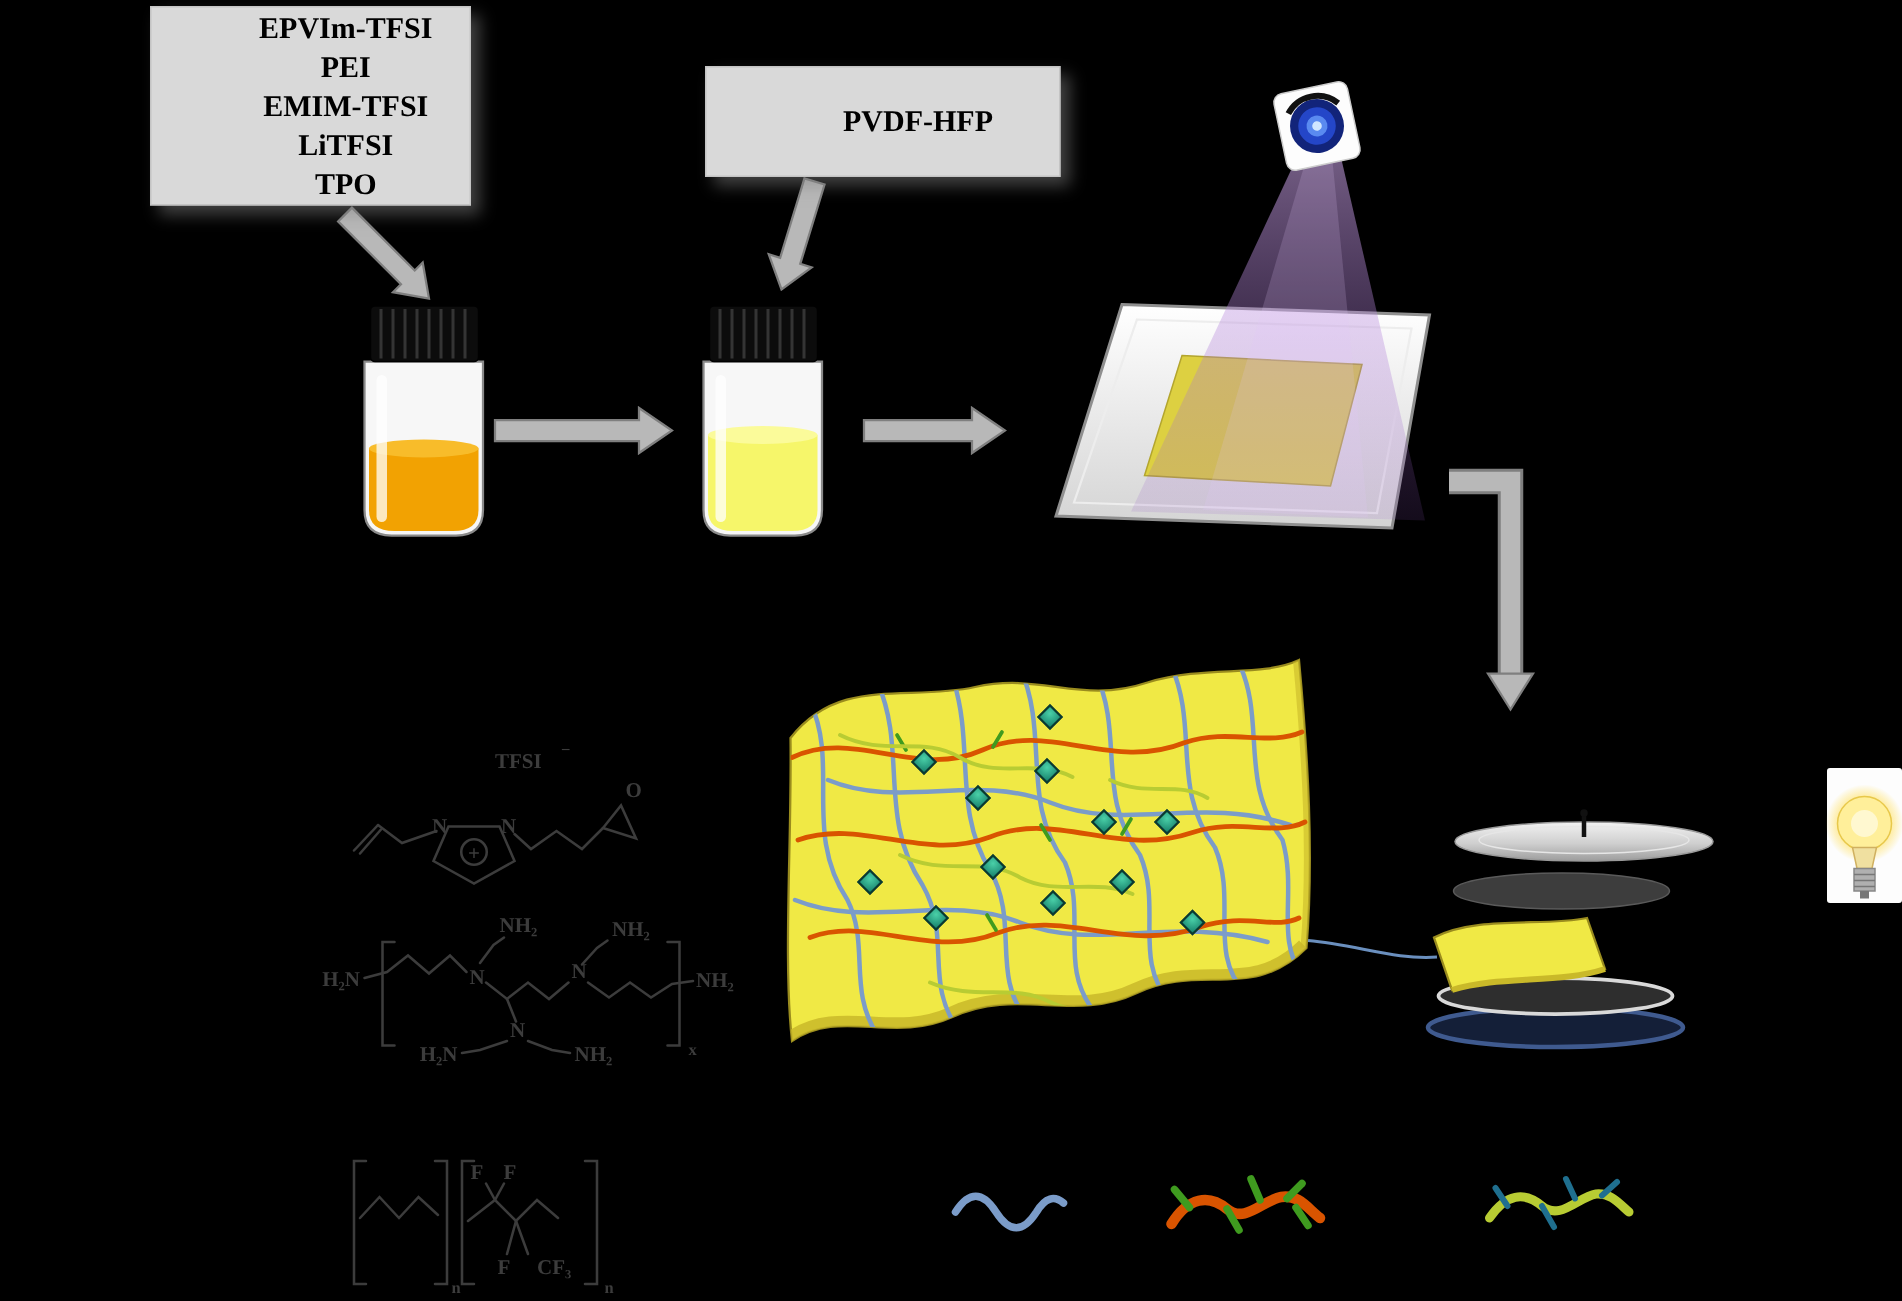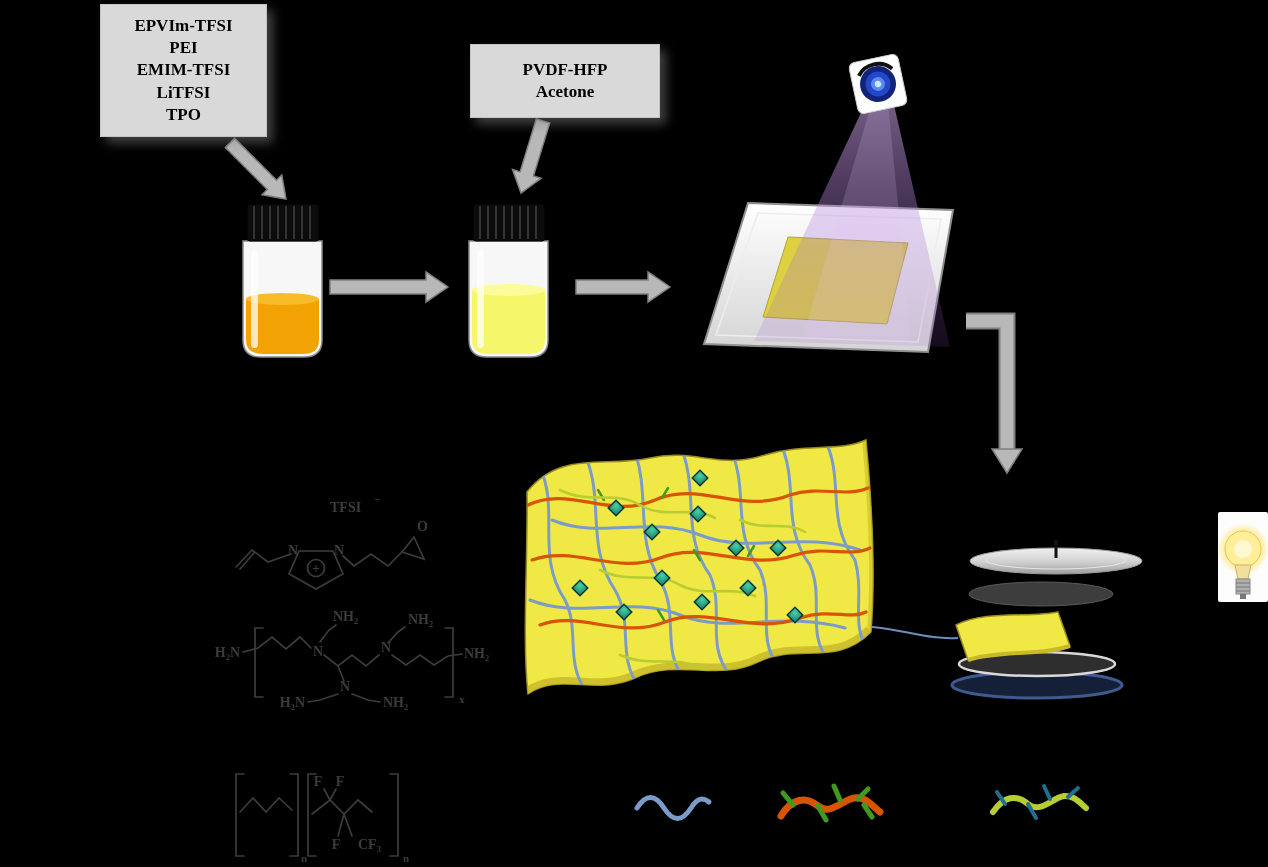--- a/index.html
+++ b/index.html
@@ -9,23 +9,23 @@
     --plate-film:#ddd041; --uv-beam:#9a6ac0;
     --membrane:#f0e945; --membrane-shade:#c9b929;
     --chain-pvdf:#7b9cc9; --chain-pei:#d95400; --chain-epvim:#b8cc33;
     --diamond:#1f8f7a; --chem:#3c3c3c; --cell-navy:#141f38; --bulb-glow:#ffd84a;
     --legend-branch-green:#3f9b1f; --legend-branch-teal:#1f6f8f;
   }
   html,body{margin:0;padding:0;background:#000;}
   .canvas{position:relative;width:1268px;height:867px;background:var(--background);overflow:hidden;
           font-family:"Liberation Serif","DejaVu Serif",serif;}
   .box{position:absolute;background:var(--box-fill);color:var(--box-text);
-       font-weight:bold;text-align:center;font-size:17px;line-height:1.3;
+       font-weight:bold;text-align:center;font-size:20px;line-height:1.3;
        border:1px solid #c4c4c4;box-shadow:6px 6px 10px rgba(130,130,130,.5);
-       display:flex;flex-direction:column;justify-content:center;}
+       display:flex;flex-direction:column;justify-content:center;padding-left:47px;}
   .box1{left:100px;top:4px;width:165px;height:131px;}
   .box2{left:470px;top:44px;width:188px;height:72px;font-family:Liberation Serif, serif;}
   svg{position:absolute;left:0;top:0;}
   .arrow{fill:var(--arrow);stroke:var(--arrow-edge);stroke-width:1.5;}
   .arrow-under{stroke:var(--arrow-edge);stroke-width:17;fill:none;}
   .arrow-over{stroke:var(--arrow);stroke-width:13;fill:none;}
   .chem-line{stroke:var(--chem);stroke-width:1.7;fill:none;stroke-linecap:round;}
   .chem-text{fill:var(--chem);font-family:"Liberation Serif","DejaVu Serif",serif;
              font-size:14px;font-weight:bold;}
   .chem-sub{font-size:11px;}
@@ -308,16 +308,15 @@
 
 <div class="box box1">
   <div>EPVIm-TFSI</div>
   <div>PEI</div>
   <div>EMIM-TFSI</div>
   <div>LiTFSI</div>
   <div>TPO</div>
 </div>
 <div class="box box2">
   <div>PVDF-HFP</div>
-  <div>Acetone</div>
 </div>
 
 </div>
 
 </body></html>

